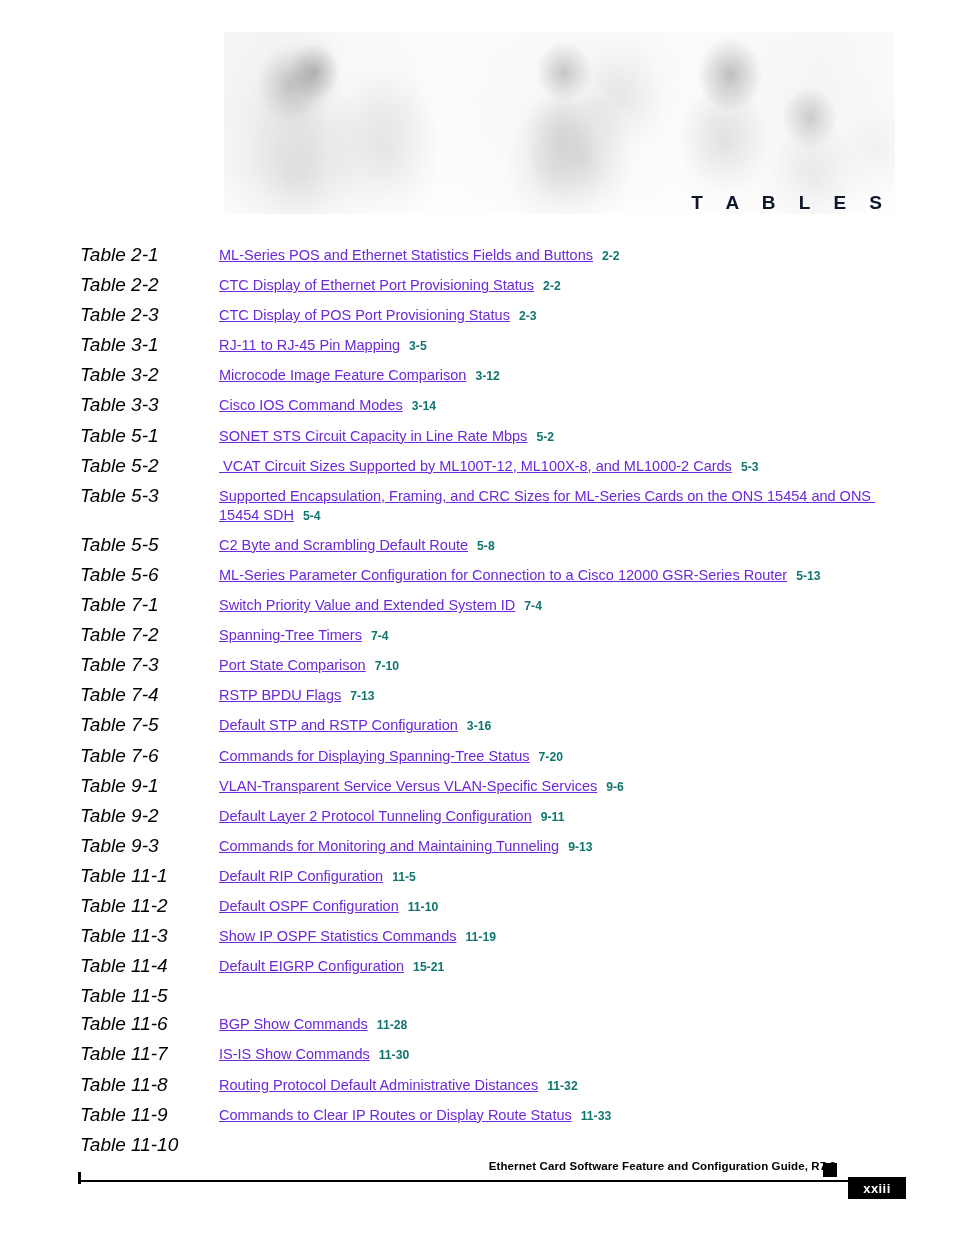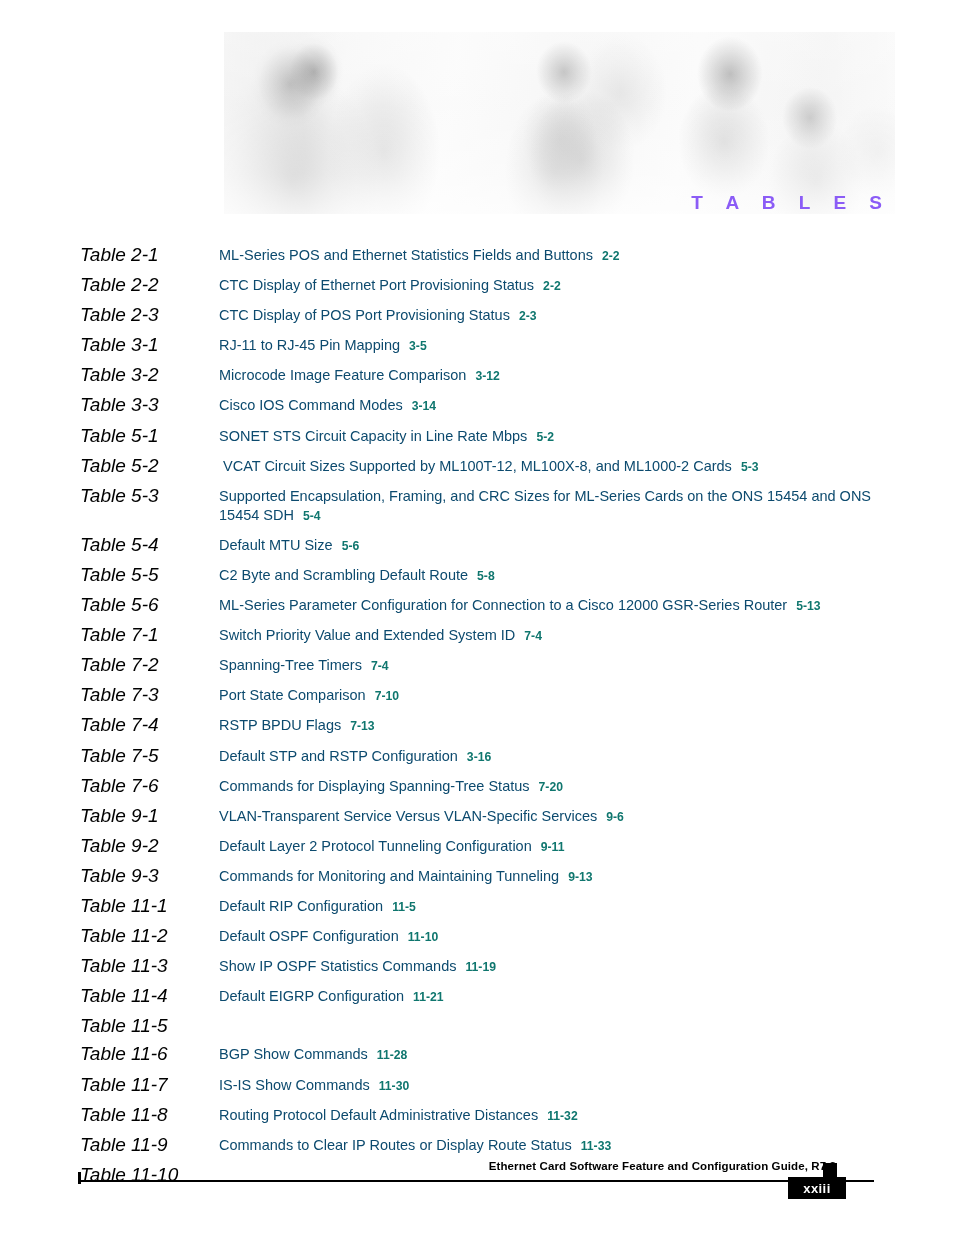--- a/index.html
+++ b/index.html
@@ -63,21 +63,21 @@
       linear-gradient(to bottom, rgba(255,255,255,0.30) 0%, rgba(255,255,255,0.10) 40%, rgba(255,255,255,0.40) 78%, rgba(255,255,255,0.72) 100%),
       linear-gradient(to right, rgba(255,255,255,0.55) 0%, rgba(255,255,255,0.05) 12%, rgba(255,255,255,0.05) 88%, rgba(255,255,255,0.30) 100%);
   }
   #banner .banner-title {
     position: absolute;
     right: 4px;
     bottom: 2px;
     font-size: 19px;
     font-weight: bold;
     letter-spacing: 9px;
-    color: #8b5cf6;
+    color: #0f172a;
     font-family: "Liberation Sans", sans-serif;
     line-height: 1;
   }
 
   
   #toc {
     position: absolute;
     left: 80px;
     top: 246px;
     width: 800px;
@@ -95,22 +95,23 @@
     color: #000000;
     white-space: nowrap;
   }
   .toc-entry {
     flex: 1 1 auto;
     font-size: 14.5px;
     line-height: 19px;
     max-width: 656px;
   }
   .toc-title {
-    color: #0c4a6e;
+    color: #6d28d9;
     white-space: pre-wrap;
+    text-decoration: underline;
   }
   .toc-page {
     font-size: 12.2px;
     font-weight: bold;
     color: #0f766e;
     margin-left: 9px;
     white-space: nowrap;
   }
 
   
@@ -150,21 +151,21 @@
   #footer-square {
     position: absolute;
     left: 823px;
     top: 3px;
     width: 14px;
     height: 14px;
     background: #000000;
   }
   #footer-page-badge {
     position: absolute;
-    left: 788px;
+    left: 848px;
     top: 17px;
     width: 58px;
     height: 22px;
     background: #000000;
     color: #ffffff;
     font-size: 13px;
     font-weight: bold;
     display: flex;
     align-items: center;
     justify-content: center;
@@ -211,24 +212,20 @@
     </div>
     <div class="toc-row">
       <div class="toc-label">Table 5-2</div>
       <div class="toc-entry"><span class="toc-title"> VCAT Circuit Sizes Supported by ML100T-12, ML100X-8, and ML1000-2 Cards</span><span class="toc-page">5-3</span></div>
     </div>
     <div class="toc-row">
       <div class="toc-label">Table 5-3</div>
       <div class="toc-entry"><span class="toc-title">Supported Encapsulation, Framing, and CRC Sizes for ML-Series Cards on the ONS 15454 and ONS 15454 SDH</span><span class="toc-page">5-4</span></div>
     </div>
     <div class="toc-row">
-      <div class="toc-label">Table 5-4</div>
-      <div class="toc-entry"><span class="toc-title">Default MTU Size</span><span class="toc-page">5-6</span></div>
-    </div>
-    <div class="toc-row">
       <div class="toc-label">Table 5-5</div>
       <div class="toc-entry"><span class="toc-title">C2 Byte and Scrambling Default Route</span><span class="toc-page">5-8</span></div>
     </div>
     <div class="toc-row">
       <div class="toc-label">Table 5-6</div>
       <div class="toc-entry"><span class="toc-title">ML-Series Parameter Configuration for Connection to a Cisco 12000 GSR-Series Router</span><span class="toc-page">5-13</span></div>
     </div>
     <div class="toc-row">
       <div class="toc-label">Table 7-1</div>
       <div class="toc-entry"><span class="toc-title">Switch Priority Value and Extended System ID</span><span class="toc-page">7-4</span></div>
@@ -272,21 +269,21 @@
     <div class="toc-row">
       <div class="toc-label">Table 11-2</div>
       <div class="toc-entry"><span class="toc-title">Default OSPF Configuration</span><span class="toc-page">11-10</span></div>
     </div>
     <div class="toc-row">
       <div class="toc-label">Table 11-3</div>
       <div class="toc-entry"><span class="toc-title">Show IP OSPF Statistics Commands</span><span class="toc-page">11-19</span></div>
     </div>
     <div class="toc-row">
       <div class="toc-label">Table 11-4</div>
-      <div class="toc-entry"><span class="toc-title">Default EIGRP Configuration</span><span class="toc-page">11-21</span></div>
+      <div class="toc-entry"><span class="toc-title">Default EIGRP Configuration</span><span class="toc-page">15-21</span></div>
     </div>
     <div class="toc-row">
       <div class="toc-label">Table 11-5</div>
     </div>
     <div class="toc-row">
       <div class="toc-label">Table 11-6</div>
       <div class="toc-entry"><span class="toc-title">BGP Show Commands</span><span class="toc-page">11-28</span></div>
     </div>
     <div class="toc-row">
       <div class="toc-label">Table 11-7</div>

